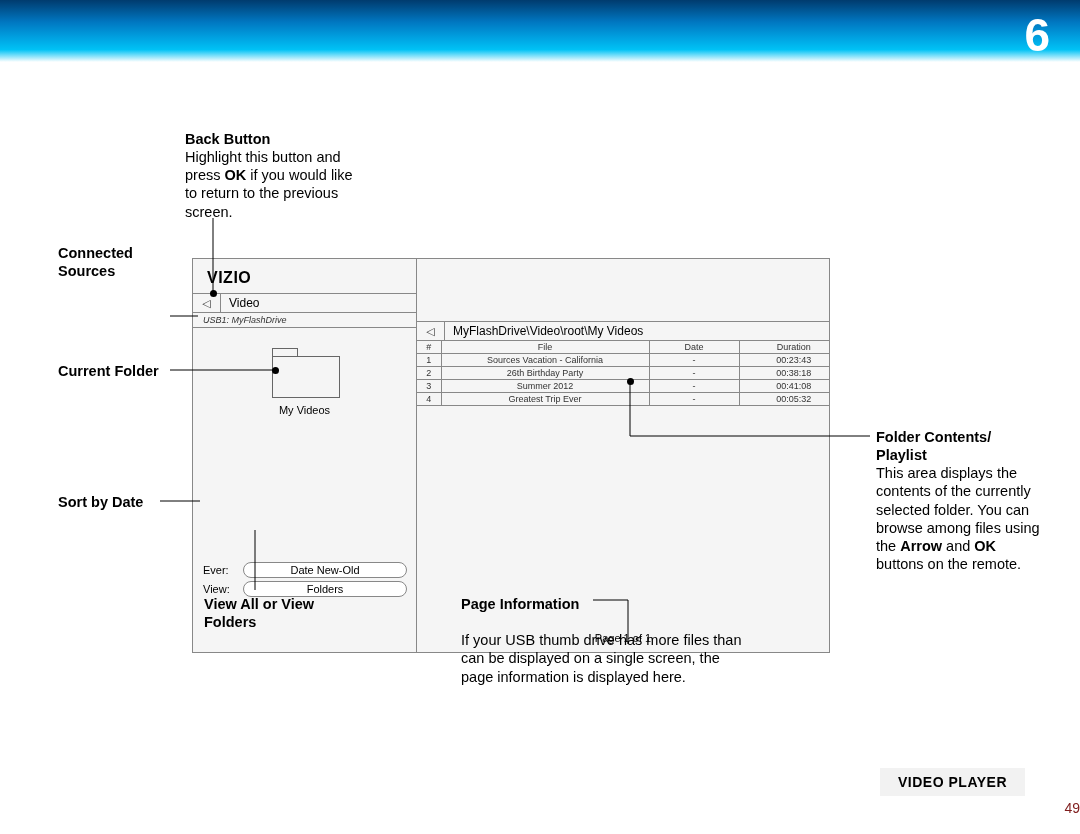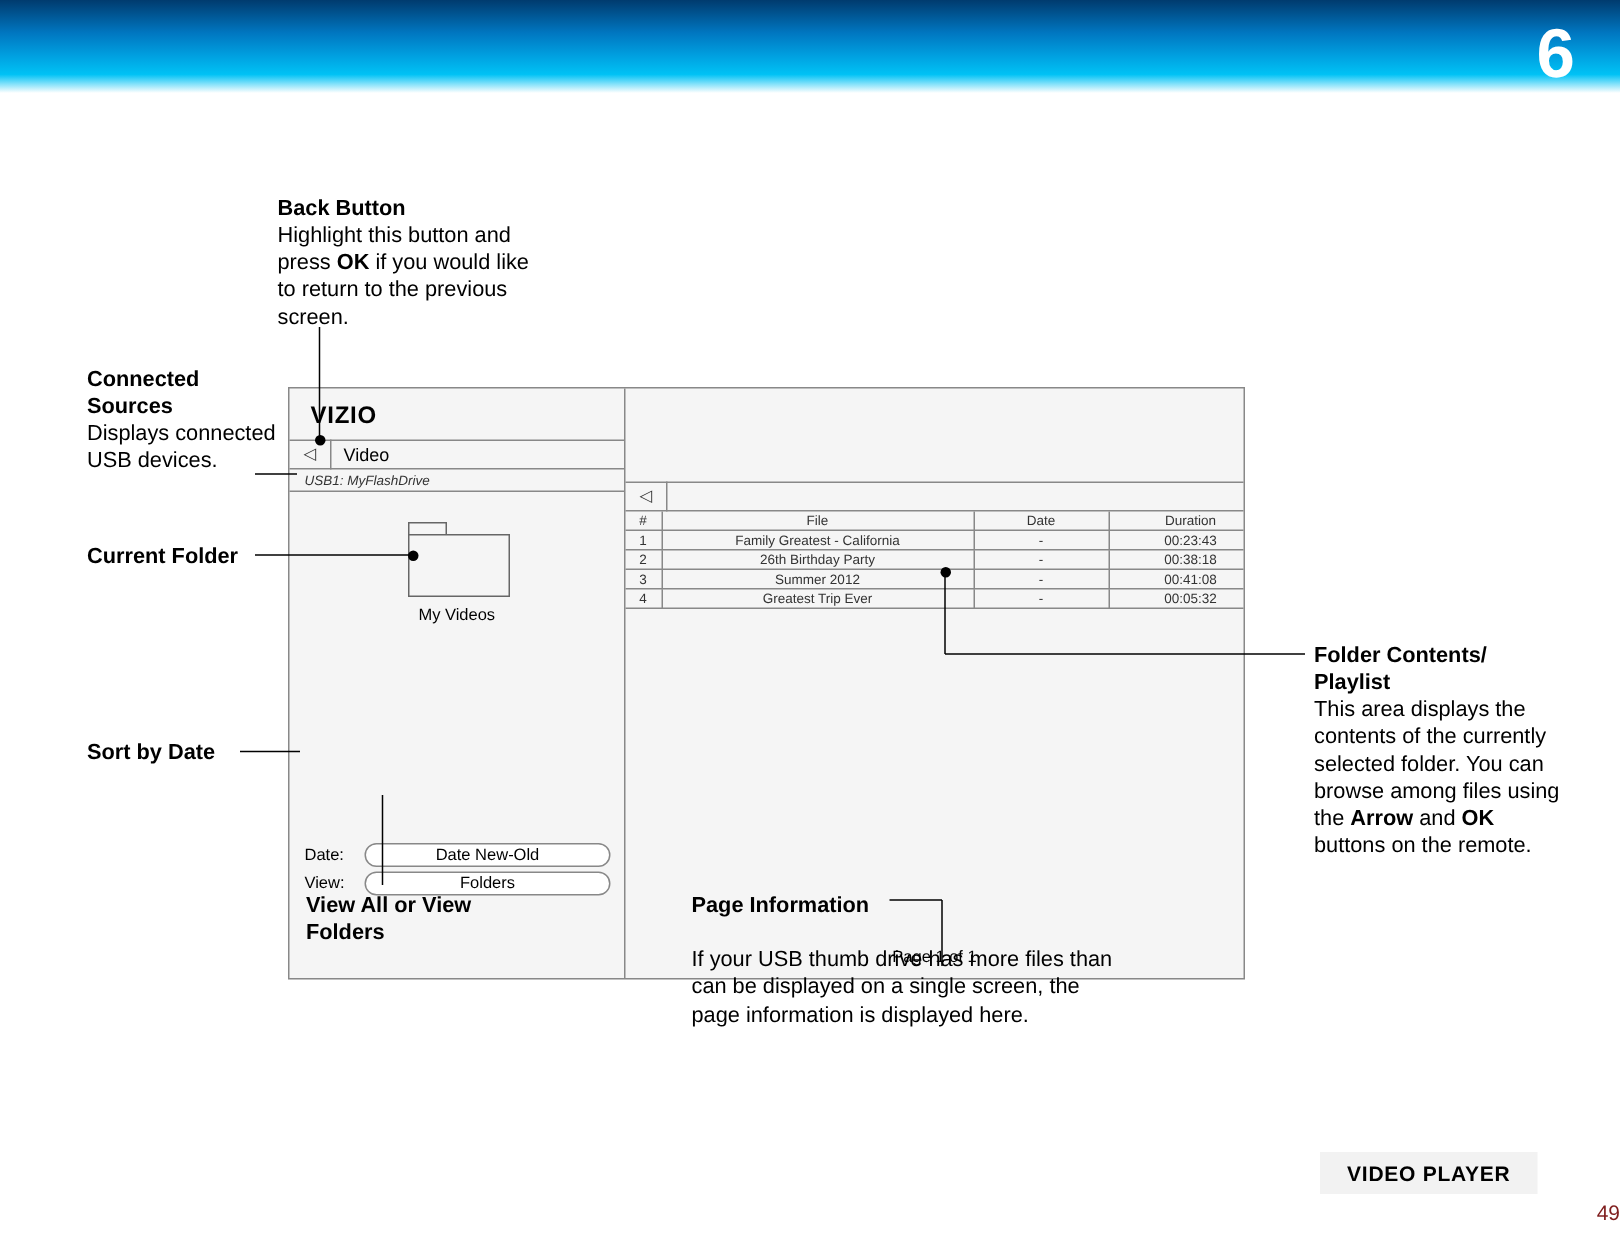--- a/index.html
+++ b/index.html
@@ -223,47 +223,48 @@
       <div class="nav-back">◁</div>
       <div class="nav-title">Video</div>
     </div>
     <div class="usb-label">USB1: MyFlashDrive</div>
     <div class="folder-area">
       <div class="folder-icon"></div>
       <div class="folder-label">My Videos</div>
     </div>
     <div class="sort-view-block">
       <div class="sv-row">
-        <div class="sv-label">Date:</div>
+        <div class="sv-label">Ever:</div>
         <div class="sv-value">Date New-Old</div>
       </div>
       <div class="sv-row">
         <div class="sv-label">View:</div>
         <div class="sv-value">Folders</div>
       </div>
     </div>
   </div>
 
   <div class="tv-right-col">
     <div class="path-bar">
       <div class="nav-back">◁</div>
+      <div class="nav-title">MyFlashDrive\Video\root\My Videos</div>
     </div>
     <table class="file-table">
       <thead>
         <tr>
           <th>#</th>
           <th>File</th>
           <th>Date</th>
           <th>Duration</th>
         </tr>
       </thead>
       <tbody id="file-rows">
           <tr>
             <td>1</td>
-            <td>Family Greatest - California</td>
+            <td>Sources Vacation - California</td>
             <td>-</td>
             <td>00:23:43</td>
           </tr>
           <tr>
             <td>2</td>
             <td>26th Birthday Party</td>
             <td>-</td>
             <td>00:38:18</td>
           </tr>
           <tr>
@@ -284,21 +285,20 @@
   </div>
 </div>
 
 <div class="callout" style="left:185px; top:130px; width:170px">
   <b>Back Button</b><br>
   <span>Highlight this button and press </span><b>OK</b><span> if you would like to return to the previous screen.</span>
 </div>
 
 <div class="callout" style="left:58px; top:244px; width:126px">
   <b>Connected Sources</b><br>
-  <span>Displays connected USB devices.</span>
 </div>
 
 <div class="callout" style="left:58px; top:362px; width:126px; font-weight:700">
   <span>Current Folder</span>
 </div>
 
 <div class="callout" style="left:58px; top:493px; width:126px; font-weight:700">
   <span>Sort by Date</span>
 </div>
 

